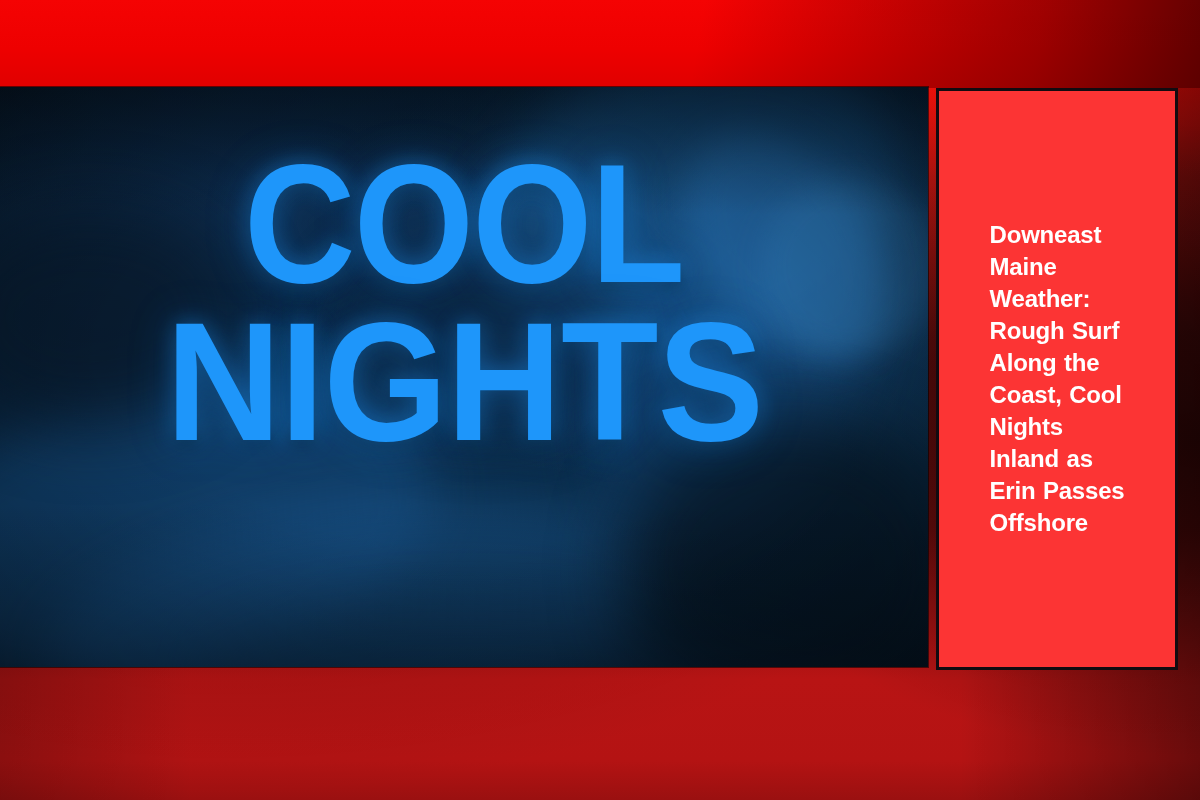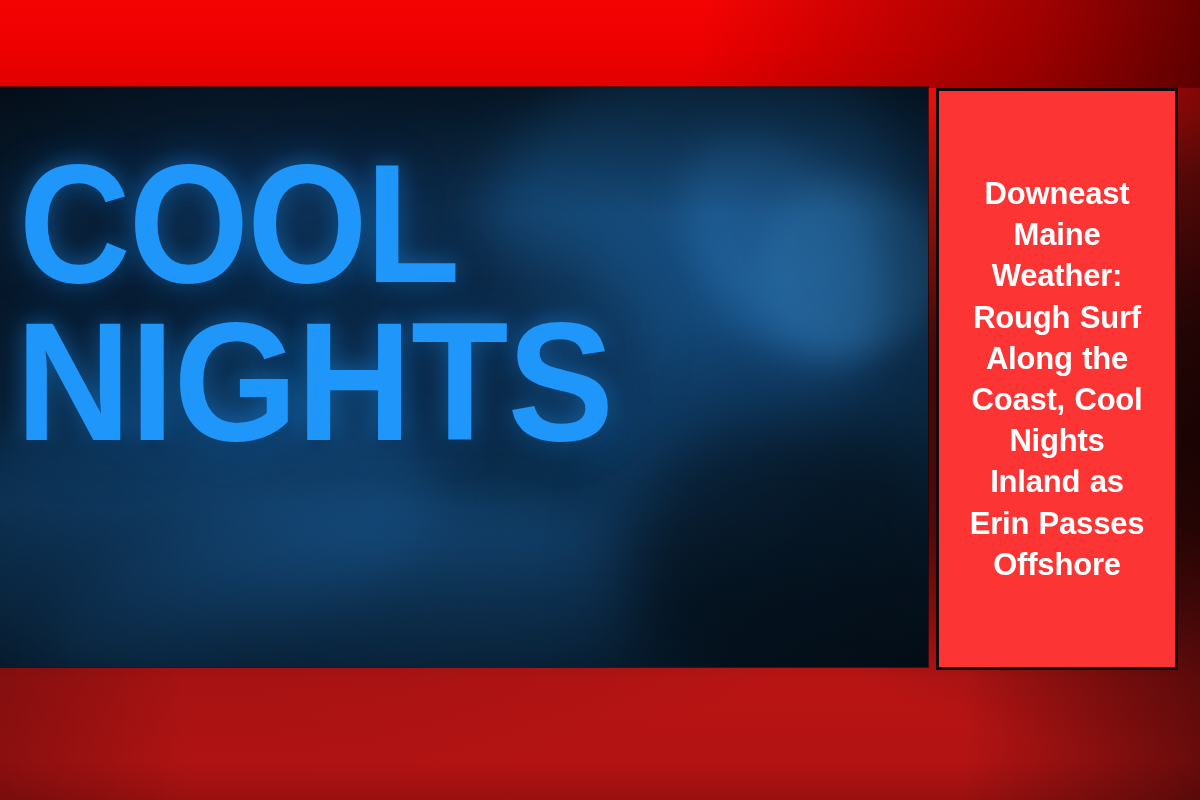--- a/index.html
+++ b/index.html
@@ -62,21 +62,21 @@
   .photo-vig{
     position:absolute;inset:0;
     background:
       radial-gradient(88% 82% at 50% 48%, rgba(0,0,0,0) 38%, rgba(0,0,0,.42) 100%),
       linear-gradient(180deg, rgba(2,10,18,.45) 0%, rgba(0,0,0,0) 22%, rgba(0,0,0,0) 72%, rgba(2,10,18,.40) 100%);
   }
 
   
   .bigtext{
     position:absolute;left:0;top:87px;width:928px;height:416px;
-    display:flex;flex-direction:column;align-items:flex-start;justify-content:center;
+    display:flex;flex-direction:column;align-items:center;justify-content:center;
     text-align:center;
     padding-top:18px;box-sizing:border-box;
   }
   .bigline{
     color:#1e96fa;
     font-family:"Liberation Sans", sans-serif;
     font-weight:bold;
     font-size:168px;
     line-height:.94;
     letter-spacing:-2px;
@@ -93,23 +93,23 @@
     position:absolute;left:936px;top:88px;width:242px;height:582px;
     background:#fc3434;
     box-sizing:border-box;
     border:3px solid #120b10;
     display:flex;align-items:center;justify-content:center;
   }
   .side-headline{
     color:#ffffff;
     font-family:"Liberation Sans", sans-serif;
     font-weight:bold;
-    font-size:31px;
+    font-size:24px;
     line-height:1.33;
-    text-align:center;
+    text-align:left;
     letter-spacing:-.2px;
     padding:0 8px;
     word-spacing:1px;
   }
 </style>
 </head>
 <body>
 
 <div id="stage">
 

